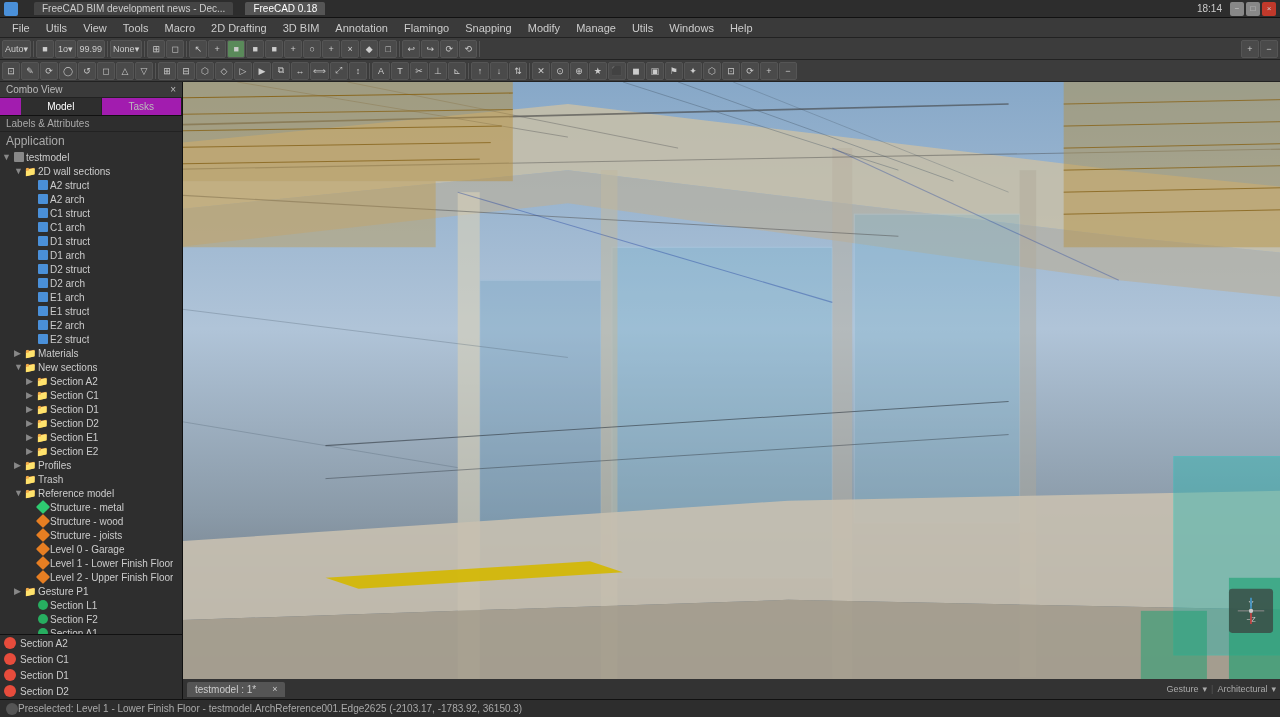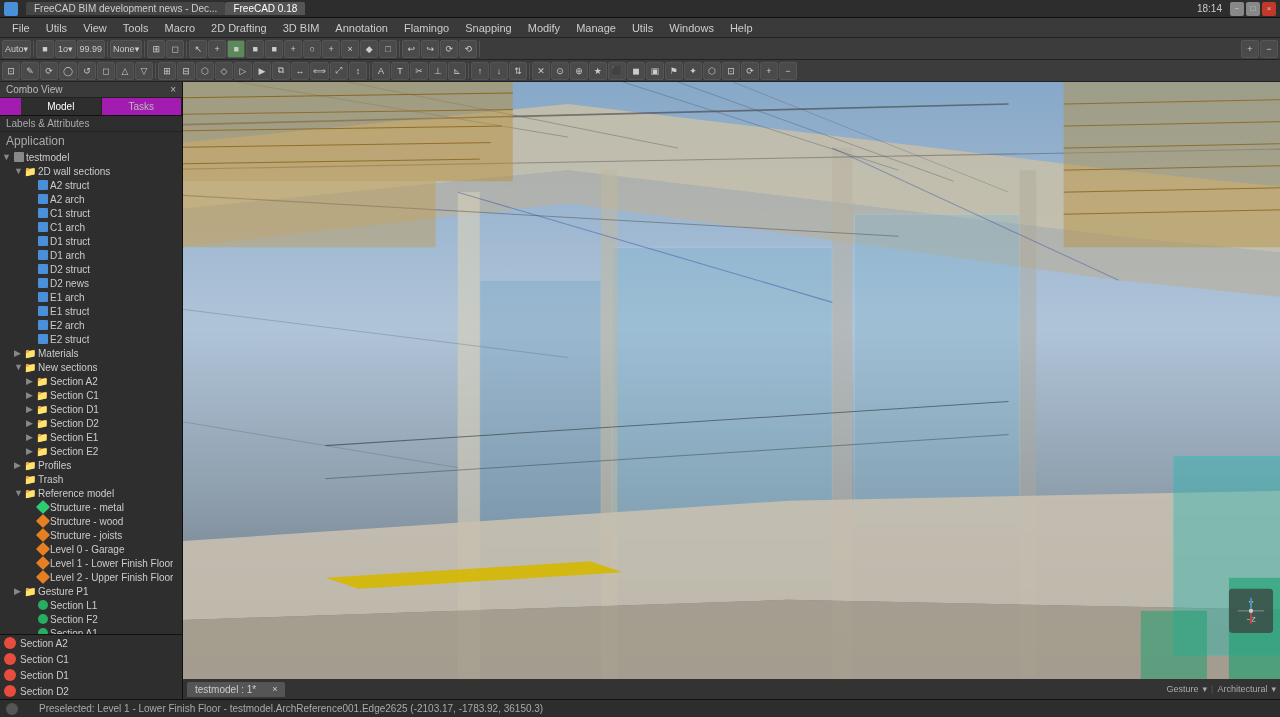--- a/index.html
+++ b/index.html
@@ -1,20 +1,20 @@
 <!DOCTYPE html>
 <html><head>
   <meta charset="utf-8">
   <style>
     * { box-sizing: border-box; margin: 0; padding: 0; }
     body { font-family: 'Segoe UI', Tahoma, Geneva, Verdana, sans-serif; font-size: 11px; background: #3c3c3c; color: #ddd; width: 1280px; height: 717px; overflow: hidden; }
 
     
     #title-bar { height: 18px; background: #2d2d2d; display: flex; align-items: center; padding: 0 4px; font-size: 10px; color: #ccc; border-bottom: 1px solid #111; }
-    #title-bar .tabs { display: flex; gap: 0; flex: 1; margin-left: 4px; }
+    #title-bar .tabs { display: flex; gap: 12px; flex: 1; margin-left: 12px; }
     #title-bar .tab { background: #444; padding: 1px 8px; border-radius: 2px 2px 0 0; font-size: 10px; cursor: pointer; }
     #title-bar .tab.active { background: #555; color: #fff; }
     #title-bar .win-controls { display: flex; gap: 2px; }
     #title-bar .win-btn { width: 14px; height: 14px; border-radius: 2px; cursor: pointer; font-size: 8px; display: flex; align-items: center; justify-content: center; }
     #title-bar .win-btn.close { background: #c0392b; }
     #title-bar .win-btn.min { background: #888; }
     #title-bar .win-btn.max { background: #888; }
 
     
     #menu-bar { height: 20px; background: #3a3a3a; display: flex; align-items: center; padding: 0 4px; border-bottom: 1px solid #222; }
@@ -56,21 +56,21 @@
     
     #bottom-list { border-top: 1px solid #111; max-height: 120px; overflow-y: auto; }
     #bottom-list::-webkit-scrollbar { width: 6px; }
     #bottom-list::-webkit-scrollbar-track { background: #2e2e2e; }
     #bottom-list::-webkit-scrollbar-thumb { background: #555; }
 
     
     #viewport { flex: 1; background: linear-gradient(180deg, #87a8c8 0%, #b8c8d8 30%, #8a9aa8 60%, #606870 100%); position: relative; overflow: hidden; }
 
     
-    #status-bar { height: 18px; background: #2d2d2d; display: flex; align-items: center; padding: 0 6px; font-size: 10px; color: #aaa; border-top: 1px solid #111; position: absolute; bottom: 0; left: 0; right: 0; gap: 21px; }
+    #status-bar { height: 18px; background: #2d2d2d; display: flex; align-items: center; padding: 0 6px; font-size: 10px; color: #aaa; border-top: 1px solid #111; position: absolute; bottom: 0; left: 0; right: 0; gap: 0; }
 
     
     #viewport-tabs { position: absolute; bottom: 0; left: 0; right: 0; height: 20px; background: #333; display: flex; align-items: center; padding: 0 4px; gap: 2px; }
     #viewport-tabs .vp-tab { background: #444; padding: 2px 8px; font-size: 10px; color: #ccc; cursor: pointer; border-radius: 2px 2px 0 0; display: flex; align-items: center; gap: 3px; }
     #viewport-tabs .vp-tab.active { background: #555; gap: 16px; }
 
     
     .geo-overlay { position: absolute; top: 0; left: 0; width: 100%; height: 100%; pointer-events: none; }
 
     
@@ -281,21 +281,21 @@
             <div class="icon-blue-box"></div>
           </span>
           <span class="label">D2 struct</span>
         </div>
         <div class="tree-item">
           <span class="indent" style="width: 26px;"></span>
           <span class="toggle"></span>
           <span class="icon">
             <div class="icon-blue-box"></div>
           </span>
-          <span class="label">D2 news</span>
+          <span class="label">D2 arch</span>
         </div>
         <div class="tree-item">
           <span class="indent" style="width: 26px;"></span>
           <span class="toggle"></span>
           <span class="icon">
             <div class="icon-blue-box"></div>
           </span>
           <span class="label">E1 arch</span>
         </div>
         <div class="tree-item">

